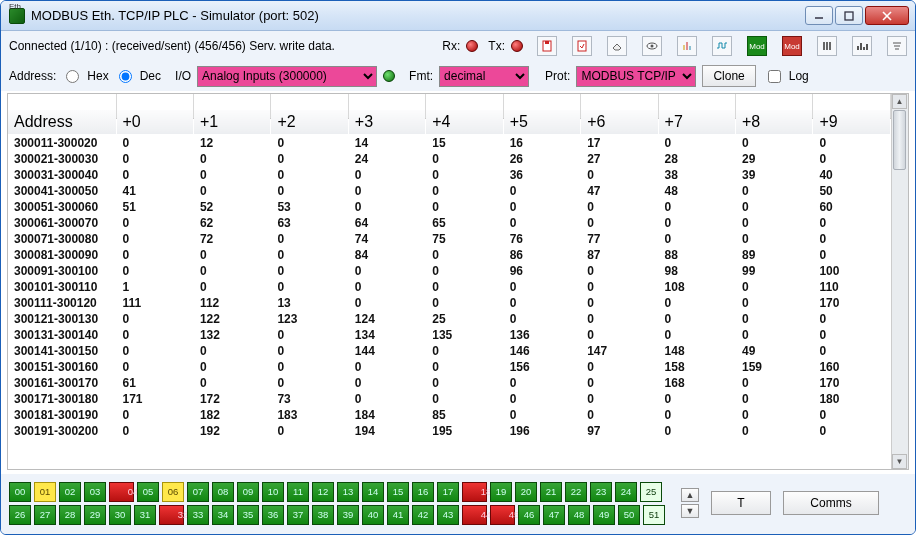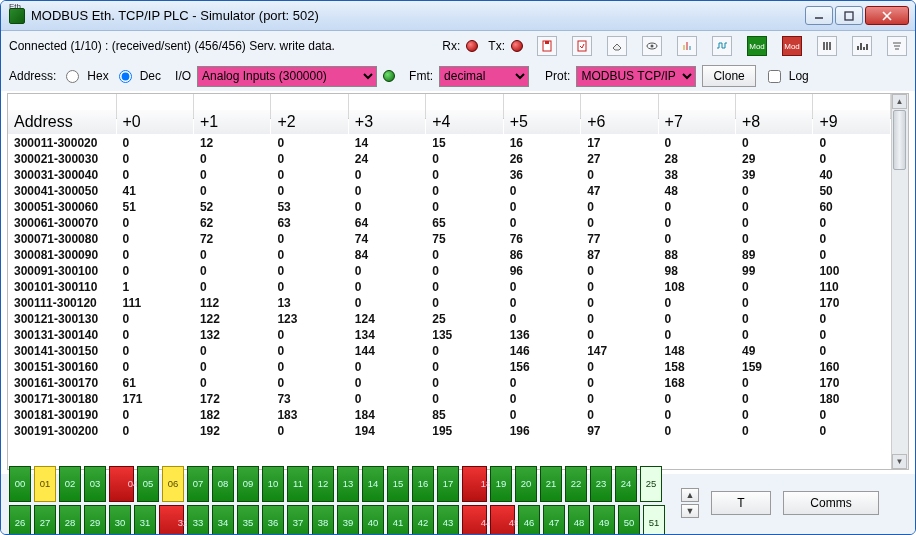--- a/index.html
+++ b/index.html
@@ -188,21 +188,21 @@
     align-items: center;
     gap: 12px;
   }
   .cells {
     display: flex;
     flex-direction: column;
     gap: 3px;
   }
   .cellrow { display: flex; gap: 3px; }
   .cell {
-    width: 22px; height: 36px;
+    width: 22px; height: 20px;
     border: 1px solid #0a4a0a;
     display: flex; align-items: center; justify-content: center;
     font-size: 9.5px;
     color: #0b3a0b;
     background: #e7ffe7;
   }
   .cell.g { background: linear-gradient(to bottom,#36a536,#118611); color:#cfe; }
   .cell.r { background: linear-gradient(to bottom,#e33,#b61010); border-color:#6b0606; color:#fcd;padding-left:23px; }
   .cell.y { background: #ffe84a; border-color:#a8940c; color:#5a4b00; }
   .cell.p { background: #e7ffe7; }

